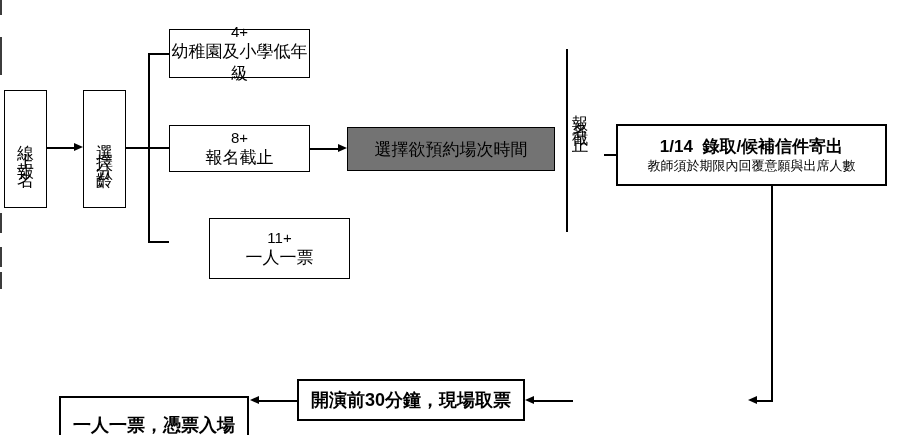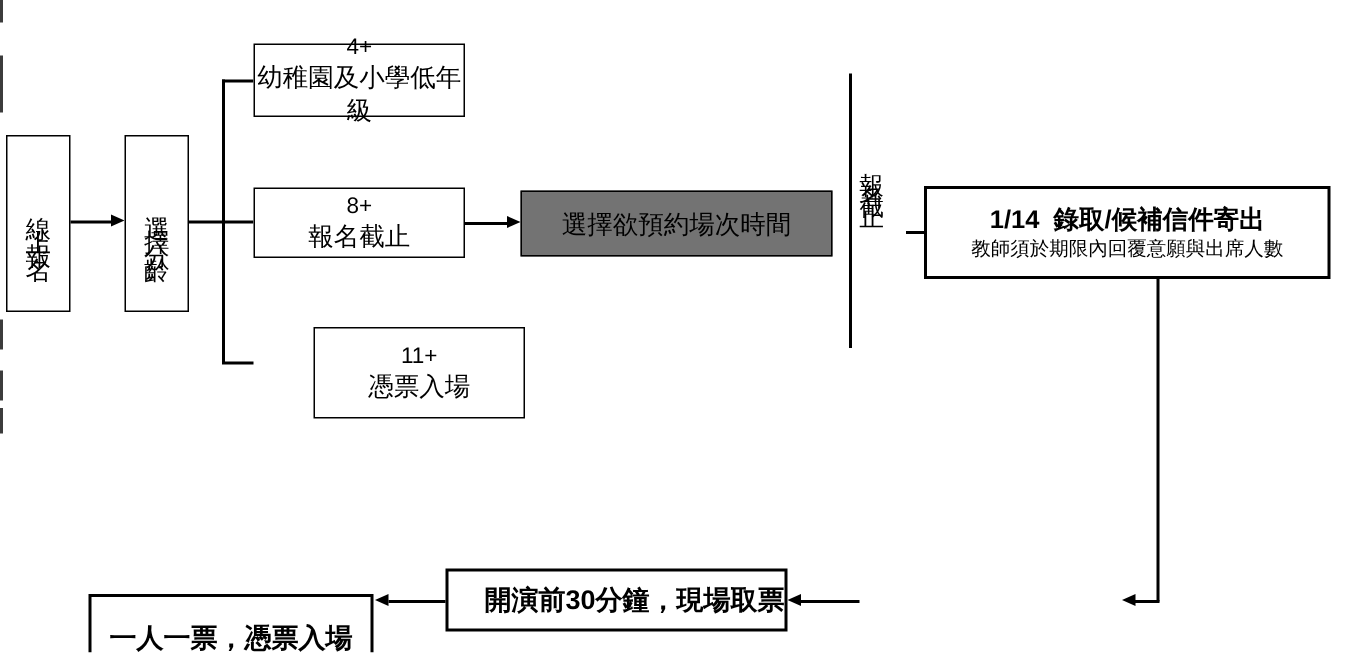--- a/index.html
+++ b/index.html
@@ -81,21 +81,21 @@
   <div class="box two-line" style="left:169px;top:29px;width:141px;height:49px;">
     <span class="age-top">4+</span>
     <span class="age-sub">幼稚園及小學低年級</span>
   </div>
   <div class="box two-line" style="left:169px;top:125px;width:141px;height:47px;">
     <span class="age-top">8+</span>
     <span class="age-sub">報名截止</span>
   </div>
   <div class="box two-line" style="left:169px;top:218px;width:141px;height:61px;margin-left:40px;">
     <span class="age-top">11+</span>
-    <span class="age-sub">憑票入場</span>
+    <span class="age-sub">一人一票</span>
   </div>
 
   <div class="hline" style="left:310px;top:148px;width:29px;"></div>
   <div class="ah ah-r" style="left:338px;top:144px;"></div>
 
   <div class="box session-box" style="left:347px;top:127px;width:208px;height:44px;">
     <span>選擇欲預約場次時間</span>
   </div>
 
   <div class="vline" style="left:566px;top:49px;height:183px;"></div>
@@ -110,21 +110,21 @@
   </div>
 
   <div class="vline" style="left:771px;top:186px;height:215px;"></div>
   <div class="hline" style="left:755px;top:400px;width:18px;"></div>
   <div class="ah ah-l" style="left:748px;top:396px;"></div>
 
 
   <div class="hline" style="left:533px;top:400px;width:40px;"></div>
   <div class="ah ah-l" style="left:525px;top:396px;"></div>
 
-  <div class="box bold bottom-box" style="left:297px;top:379px;width:228px;height:42px;justify-content:flex-end;">
+  <div class="box bold bottom-box" style="left:297px;top:379px;width:228px;height:42px;">
     <span>開演前30分鐘，現場取票</span>
   </div>
 
   <div class="hline" style="left:259px;top:400px;width:38px;"></div>
   <div class="ah ah-l" style="left:250px;top:396px;"></div>
 
   <div class="box bold bottom-box" style="left:59px;top:396px;width:190px;height:58px;">
     <span>一人一票，憑票入場</span>
   </div>
 

